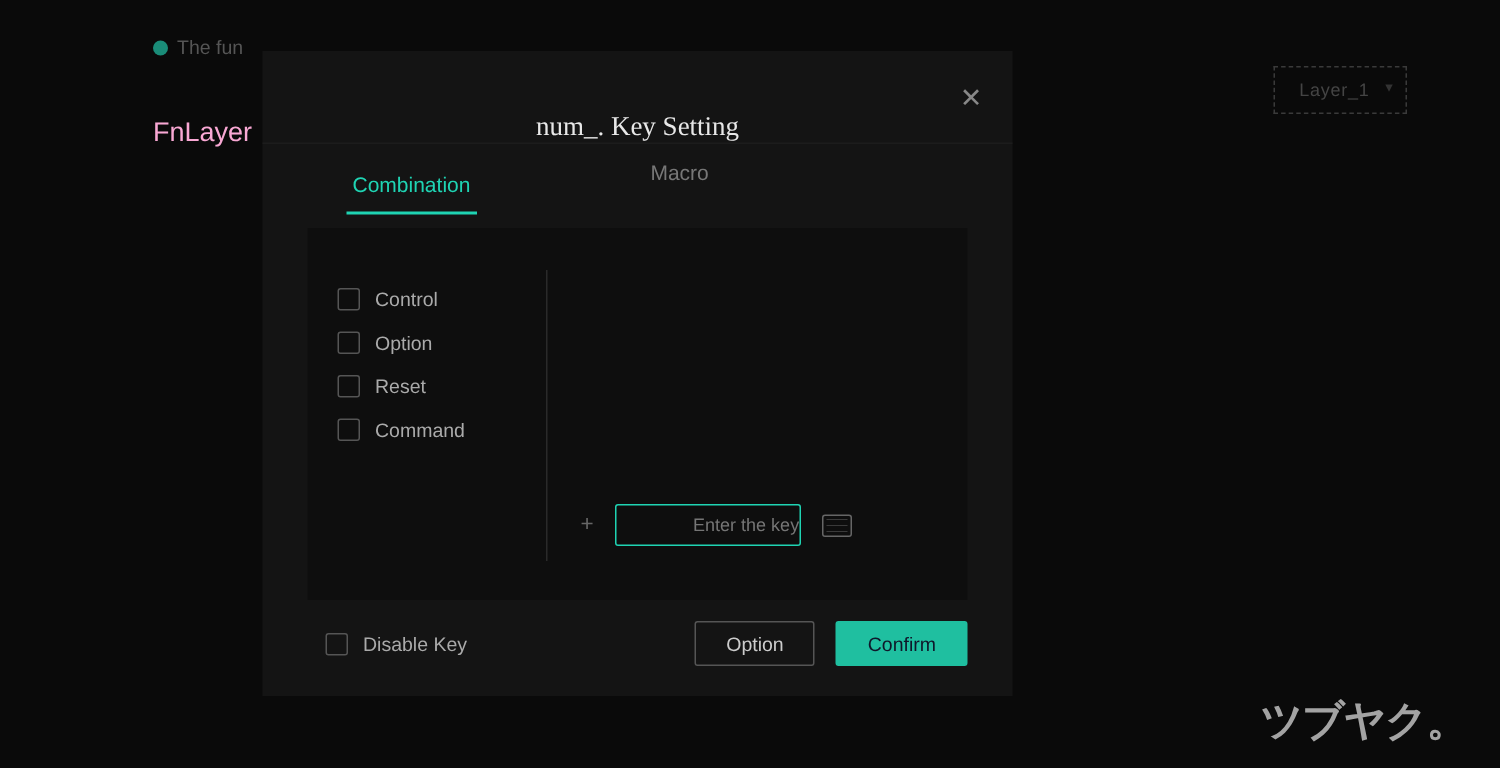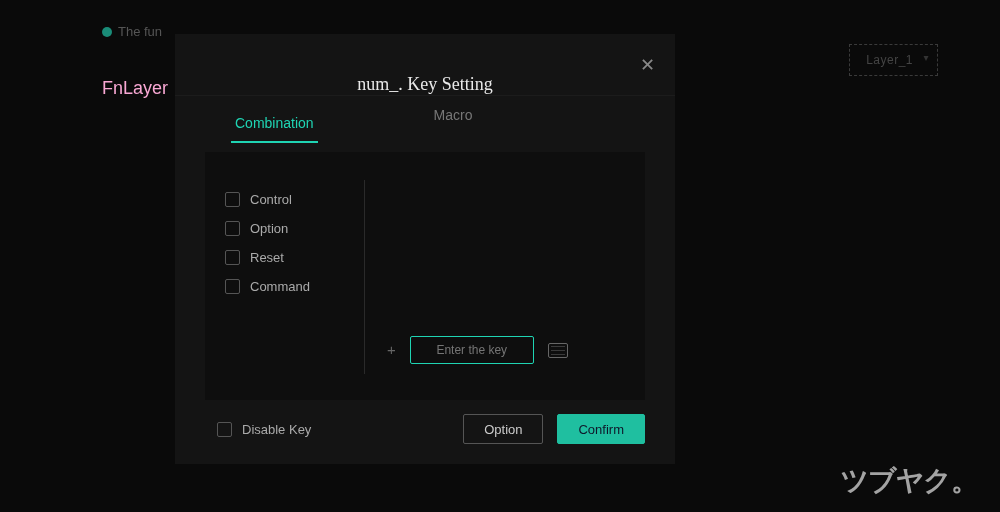--- a/index.html
+++ b/index.html
@@ -62,21 +62,21 @@
     width: 15px; height: 15px; border: 1px solid #555; border-radius: 2px;
   }
   .keyarea {
     flex: 1; display: flex; align-items: flex-end; gap: 14px;
     padding-left: 22px; padding-bottom: 10px;
   }
   .plus { color: #666; font-size: 15px; margin-bottom: 6px; }
   .key-input {
     border: 1px solid #1fd4b3; background: transparent;
     color: #666; font-size: 12px; height: 28px; width: 124px;
-    text-align: center; border-radius: 2px;
+    text-align: right; border-radius: 2px;
   }
   .kbd-icon {
     width: 20px; height: 15px; border: 1px solid #666; border-radius: 2px;
     position: relative; margin-bottom: 6px;
   }
   .kbd-icon::before {
     content: ""; position: absolute; left: 2px; right: 2px; top: 2px; bottom: 2px;
     background: repeating-linear-gradient(to bottom, #666 0 1px, transparent 1px 4px);
     opacity: 0.5;
   }

